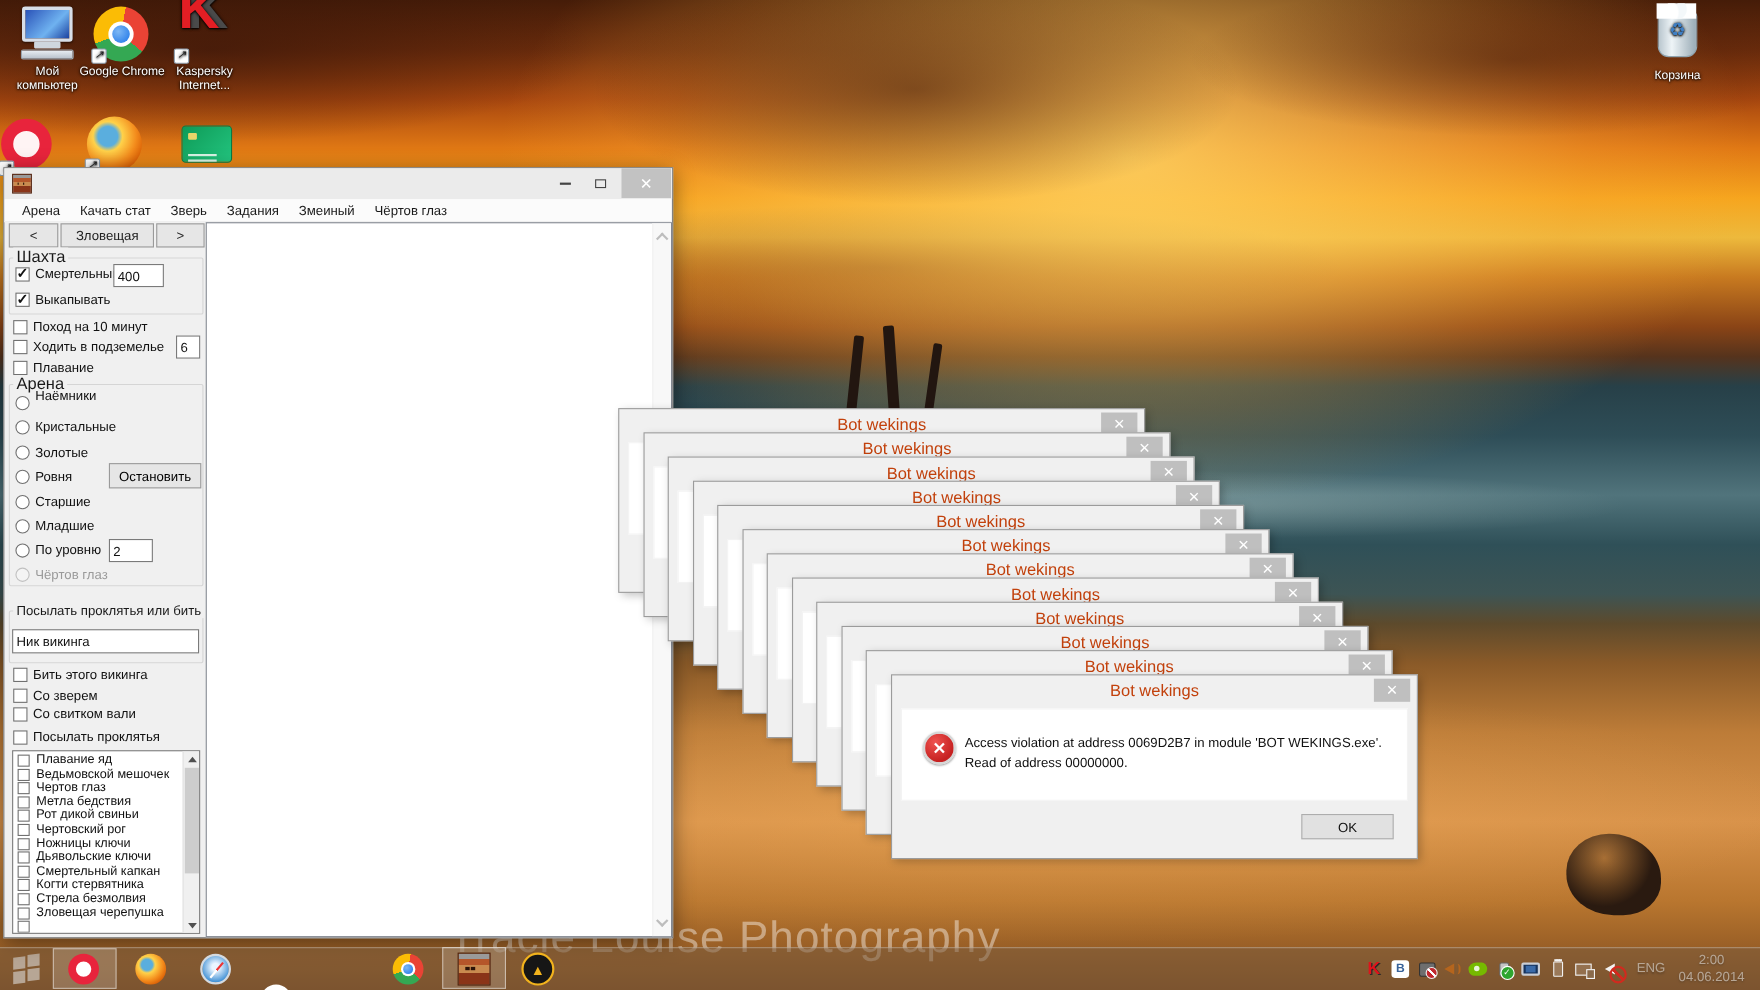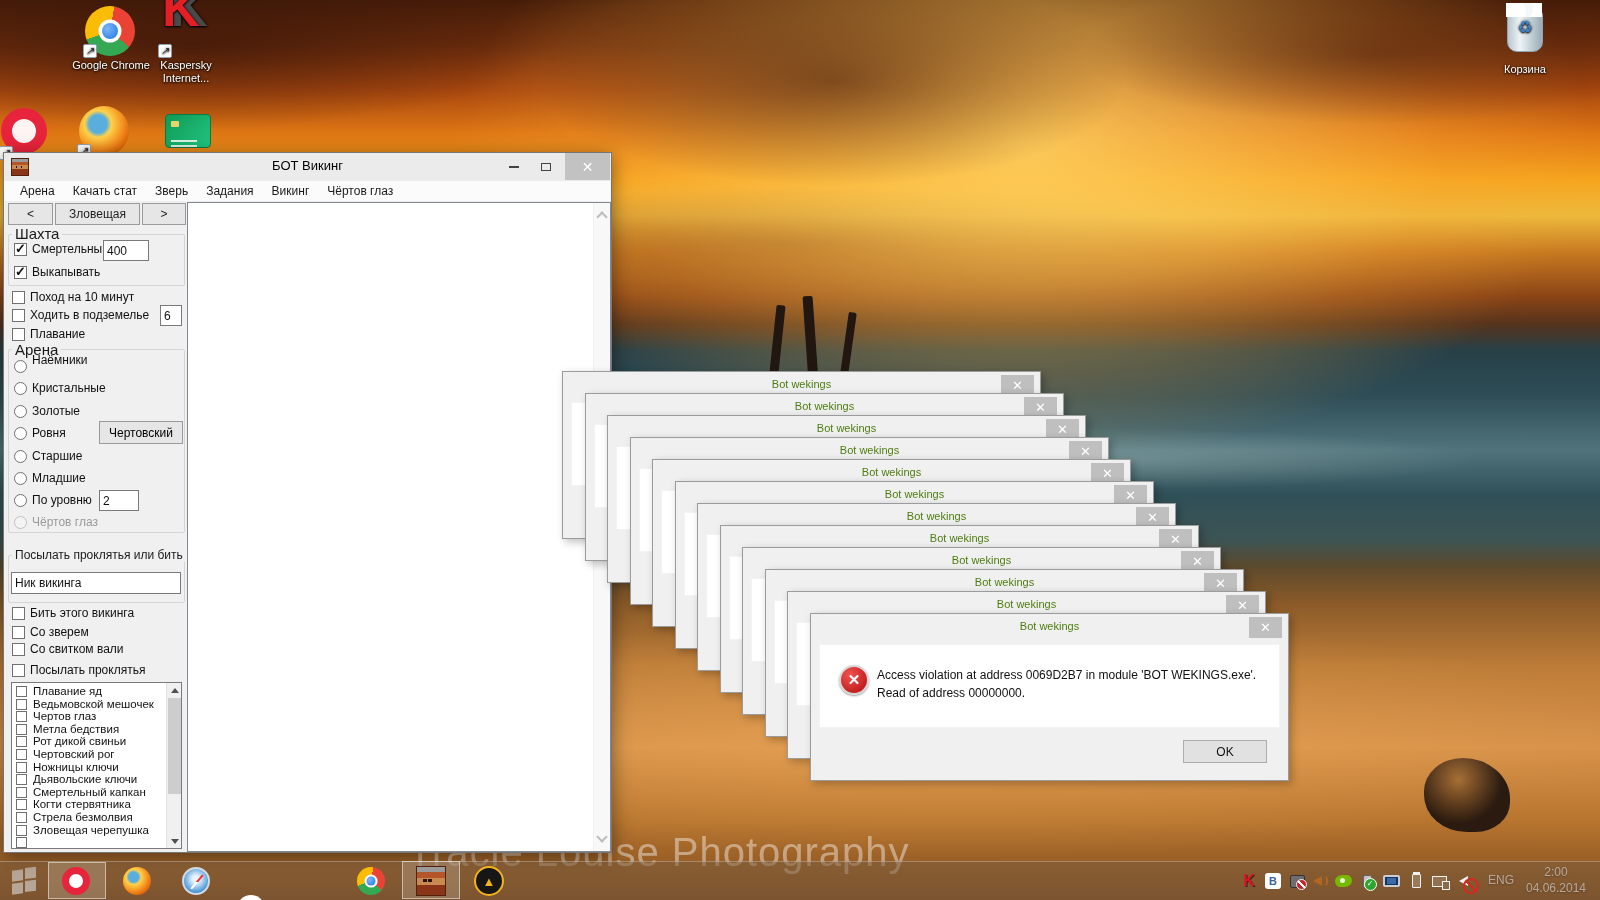--- a/index.html
+++ b/index.html
@@ -111,21 +111,21 @@
   #list-thumb { position:absolute; left:1px; top:15px; width:13px; height:96px; background:#cdcdcd; }
   #big-area { position:absolute; left:183px; top:49px; width:424px; height:650px; background:#fff; border:1px solid #828790; }
   #big-scroll { position:absolute; right:0; top:0; bottom:0; width:17px; background:#f8f8f8; border-left:1px solid #f0f0f0; }
   .chev { position:absolute; left:4px; width:8px; height:8px; border-left:2px solid #bdbdbd; border-top:2px solid #bdbdbd; }
   .chev.up { top:10px; transform:rotate(45deg); }
   .chev.down { bottom:10px; transform:rotate(225deg); }
 
   
   .err-dialog { position:absolute; width:479px; height:168px; background:#f0f0f0; border:1px solid #9b9b9b;
     box-shadow:3px 3px 8px rgba(0,0,0,.25); }
-  .dlg-title { position:absolute; left:0; right:0; top:6px; text-align:center; font-size:11px; color:#4d7c0f; }
+  .dlg-title { position:absolute; left:0; right:0; top:6px; text-align:center; font-size:15px; color:#c2410c; }
   .dlg-close { position:absolute; top:3px; right:6px; width:33px; height:21px; background:#bfbfbf;
     display:flex; align-items:center; justify-content:center; color:#fff; font-size:13px; }
   .dlg-body { position:absolute; left:8px; right:8px; top:30px; height:84px; background:#fff; border:1px solid #f3f3f3; }
   .err-icon { position:absolute; left:19px; top:20px; width:30px; height:30px; border-radius:50%;
     background:radial-gradient(circle at 35% 30%, #ef5350, #c62121 70%); border:2px solid #d6d6d6;
     display:flex; align-items:center; justify-content:center; color:#fff; font-size:15px; font-weight:bold;
     box-shadow:0 1px 2px rgba(0,0,0,.4); }
   .err-text { position:absolute; left:57px; top:21px; font-size:12px; color:#111; line-height:18px; }
   .dlg-ok { position:absolute; right:21px; bottom:17px; width:84px; height:23px; background:#e1e1e1;
     border:1px solid #adadad; font-size:12px; font-family:"Liberation Sans",sans-serif; color:#111; }
@@ -188,20 +188,28 @@
 <body>
 
 <div id="screen">
   <div id="wallpaper"></div>
   <div class="post" style="left:772px;top:305px;width:9px;height:88px;transform:rotate(6deg)"></div>
   <div class="post" style="left:806px;top:296px;width:10px;height:100px;transform:rotate(-4deg)"></div>
   <div class="post" style="left:843px;top:312px;width:8px;height:84px;transform:rotate(8deg)"></div>
   <div id="rock"></div>
   <div id="watermark">Tracie Louise Photography</div>
 
+  <div class="dsk" style="left:0px;top:6px">
+    <span class="icwrap" style="display:block">
+      <i class="ic-pc-screen" style="display:block"></i>
+        <i class="ic-pc-base" style="display:block"></i>
+        <i class="ic-pc-kbd" style="display:block"></i>
+    </span>
+    <span style="display:inline-block;width:80px">Мой компьютер</span>
+  </div>
   <div class="dsk" style="left:68px;top:6px">
     <span class="icwrap" style="display:block">
       <i class="ic-chrome" style="display:block;width:50px;height:50px"></i>
       <i class="sc" style="display:block">↗</i>
     </span>
     <span style="display:inline-block;width:80px">Google Chrome</span>
   </div>
   <div class="dsk" style="left:143px;top:6px">
     <span class="icwrap" style="display:block">
       <span class="ic-kasp" style="display:block">
@@ -238,37 +246,36 @@
       <span class="ic-card" style="display:block;width:46px;height:34px;margin:0 auto"></span>
       <i class="sc" style="display:block">↗</i>
     </span>
   </div>
 
   <div id="app-window">
     <div id="titlebar">
       <span id="win-icon">
           <i class="ic-bot" style="display:block"></i>
         </span>
-      <div id="win-title">БОТ Викинг</div>
       <div class="capbtn" id="btn-min">
           <i></i>
         </div>
       <div class="capbtn" id="btn-max">
           <i></i>
         </div>
       <div class="capbtn" id="btn-close">
           <span>✕</span>
         </div>
     </div>
     <div id="menubar">
         <span class="mi">Арена</span>
         <span class="mi">Качать стат</span>
         <span class="mi">Зверь</span>
         <span class="mi">Задания</span>
-        <span class="mi">Викинг</span>
+        <span class="mi">Змеиный</span>
         <span class="mi">Чёртов глаз</span>
       </div>
 
     <button class="navbtn" style="left:4px;top:50px;width:45px">&lt;</button>
     <button class="navbtn" style="left:51px;top:50px;width:85px">Зловещая</button>
     <button class="navbtn" style="left:138px;top:50px;width:44px">&gt;</button>
 
     <div class="gb" style="left:4px;top:81px;width:177px;height:52px"></div>
     <span class="gb-label gt-big" style="left:8px;top:72px">Шахта</span>
     <span class="cb checked" style="left:10px;top:90px"></span>
@@ -301,21 +308,21 @@
         <span class="rb" style="left:10px;top:297px"></span>
     <span class="lbl" style="left:28px;top:296px">Старшие</span>
         <span class="rb" style="left:10px;top:319px"></span>
     <span class="lbl" style="left:28px;top:318px">Младшие</span>
       </div>
     <span class="rb" style="left:10px;top:341px"></span>
     <span class="lbl" style="left:28px;top:340px">По уровню</span>
     <input class="tfield" style="left: 95px; top: 337px; width: 40px; height: 21px;" value="2">
     <span class="rb disabled" style="left:10px;top:363px"></span>
     <span class="lbl disabled" style="left:28px;top:362px">Чёртов глаз</span>
-    <button id="stop-btn">Чертовский</button>
+    <button id="stop-btn">Остановить</button>
 
     <div class="gb" style="left:4px;top:402px;width:177px;height:48px"></div>
     <span class="gb-label gt-small" style="left:8px;top:395px">Посылать проклятья или бить</span>
     <input class="tfield" id="nick-input" style="position: absolute;" value="Ник викинга">
 
     <div id="fight-checks">
         <span class="cb" style="left:8px;top:454px"></span>
     <span class="lbl" style="left:26px;top:453px">Бить этого викинга</span>
         <span class="cb" style="left:8px;top:473px"></span>
     <span class="lbl" style="left:26px;top:472px">Со зверем</span>

